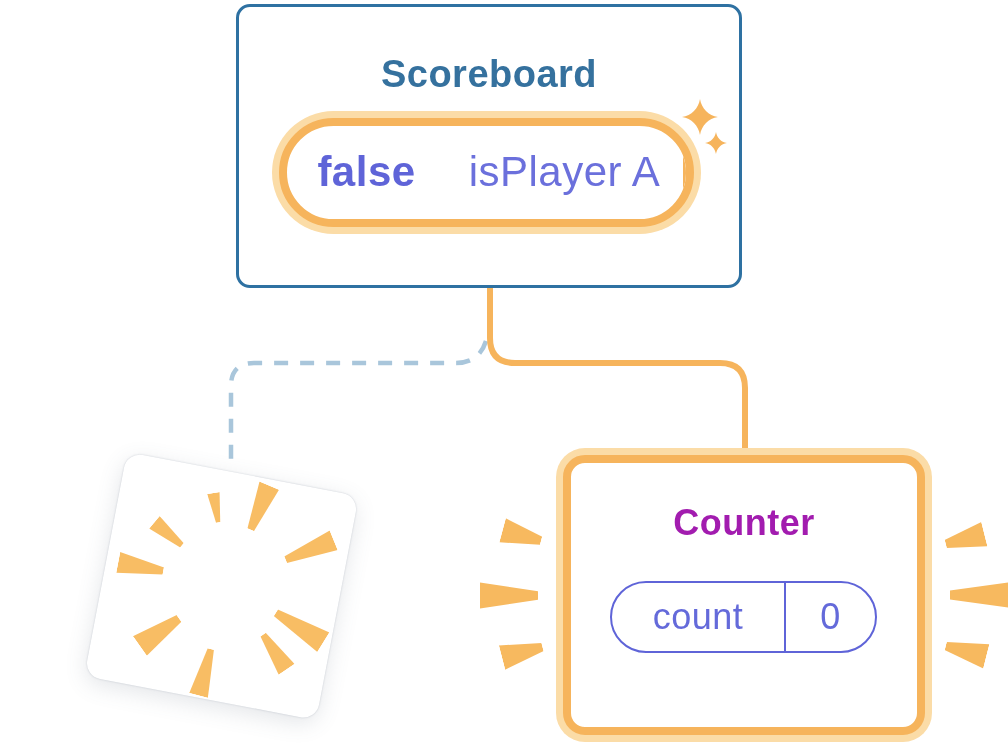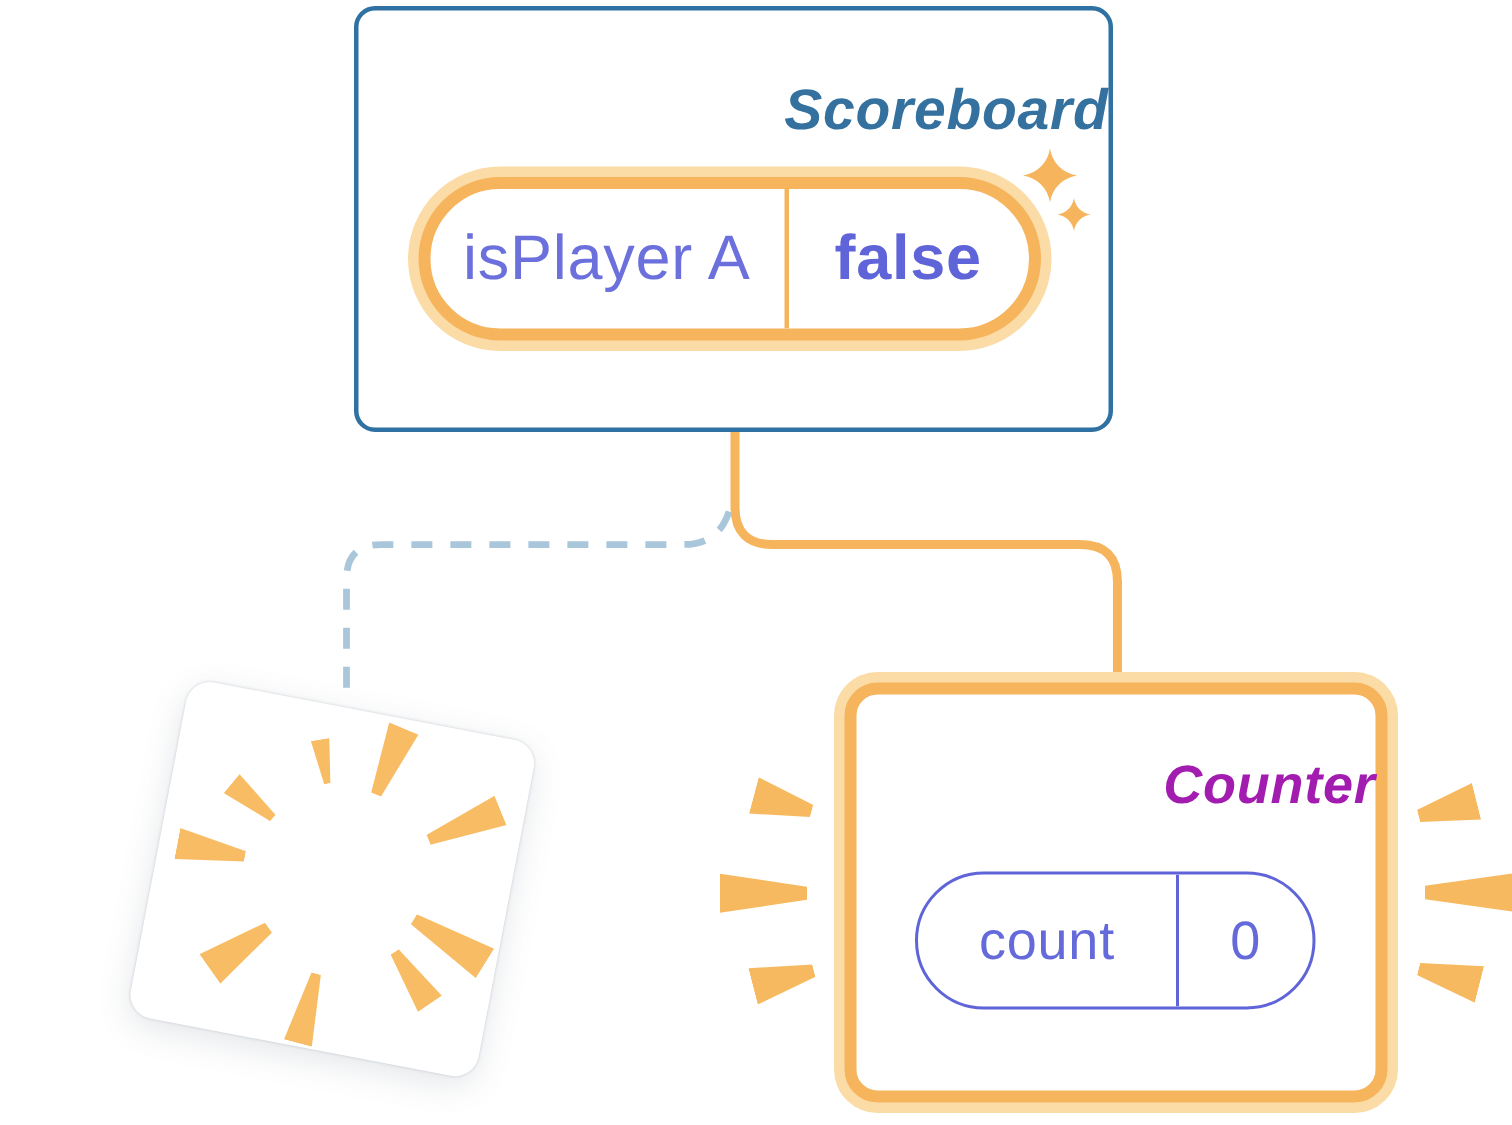--- a/index.html
+++ b/index.html
@@ -10,43 +10,43 @@
   svg.layer{position:absolute;left:0;top:0;z-index:1;}
   svg.overlay{position:absolute;left:0;top:0;z-index:4;pointer-events:none;}
 
   
   .scoreboard-card{
     position:absolute;left:236px;top:4px;width:506px;height:284px;
     box-sizing:border-box;background:#ffffff;border:3.5px solid #2E71A2;
     border-radius:14px;z-index:2;
   }
   .card-title{
-    position:absolute;left:0;top:44px;width:100%;text-align:right;
-    font-size:38px;line-height:46px;font-weight:600;color:#35719E;letter-spacing:.5px;font-style:italic;
+    position:absolute;left:0;top:44px;width:100%;text-align:center;
+    font-size:38px;line-height:46px;font-weight:600;color:#35719E;letter-spacing:.5px;
   }
   .state-pill{
     position:absolute;left:39.5px;top:110.5px;width:415px;height:109px;
     box-sizing:border-box;background:#ffffff;border:8px solid #F6B45C;border-radius:60px;
     box-shadow:0 0 0 7px #FBDCA7;display:flex;overflow:hidden;
   }
   .state-pill .cell{display:flex;align-items:center;justify-content:center;}
   .state-pill .key-cell{flex:1;border-right:3px solid #F6B45C;}
   .state-pill .val-cell{width:160px;}
   .state-key{font-size:42px;color:#6B70DC;letter-spacing:.5px;}
   .state-val{font-size:42px;color:#5F64D8;font-weight:700;letter-spacing:.5px;}
 
   
   .counter-card{
     position:absolute;left:563px;top:455px;width:362px;height:280px;
     box-sizing:border-box;background:#ffffff;border:8px solid #F6B45C;
     border-radius:22px;box-shadow:0 0 0 7px #FBDCA7;z-index:2;
   }
   .counter-card .card-title{top:38px;font-size:36px;line-height:44px;color:#a21caf;}
   .counter-pill{
-    position:absolute;left:39px;top:118px;width:267px;height:92px;
+    position:absolute;left:39px;top:118px;width:267px;height:72px;
     box-sizing:border-box;background:#ffffff;border:2.5px solid #5F64D8;border-radius:52px;
     display:flex;overflow:hidden;
   }
   .counter-pill .cell{display:flex;align-items:center;justify-content:center;}
   .counter-pill .key-cell{flex:1;border-right:2.5px solid #5F64D8;}
   .counter-pill .val-cell{width:89px;}
   .counter-pill .state-key{font-size:36px;color:#646ADA;}
   .counter-pill .state-val{font-size:36px;color:#646ADA;font-weight:400;}
 
   
@@ -85,25 +85,25 @@
     <div class="ray" style="--a:180deg;  --r:206px; --len:58px; --w:27px;"></div>
     <div class="ray" style="--a:165.5deg;--r:208px; --len:42px; --w:26px;"></div>
     <div class="ray" style="--a:-14.2deg;--r:208px; --len:40px; --w:26px;"></div>
     <div class="ray" style="--a:0deg;    --r:206px; --len:64px; --w:28px;"></div>
     <div class="ray" style="--a:14.2deg; --r:208px; --len:42px; --w:26px;"></div>
   </div>
 
   <div class="scoreboard-card">
     <div class="card-title">Scoreboard</div>
     <div class="state-pill">
+      <div class="cell val-cell">
+        <span class="state-val">false</span>
+      </div>
       <div class="cell key-cell">
         <span class="state-key">isPlayer A</span>
-      </div>
-      <div class="cell val-cell">
-        <span class="state-val">false</span>
       </div>
     </div>
   </div>
 
   <div class="destroyed-card">
     <div class="burst">
       <div class="ray" style="--a:-110deg;--r:62px;--len:30px;--w:13px;"></div>
       <div class="ray" style="--a:-78deg; --r:58px;--len:48px;--w:22px;"></div>
       <div class="ray" style="--a:-33deg; --r:62px;--len:52px;--w:22px;"></div>
       <div class="ray" style="--a:-151deg;--r:60px;--len:36px;--w:17px;"></div>

